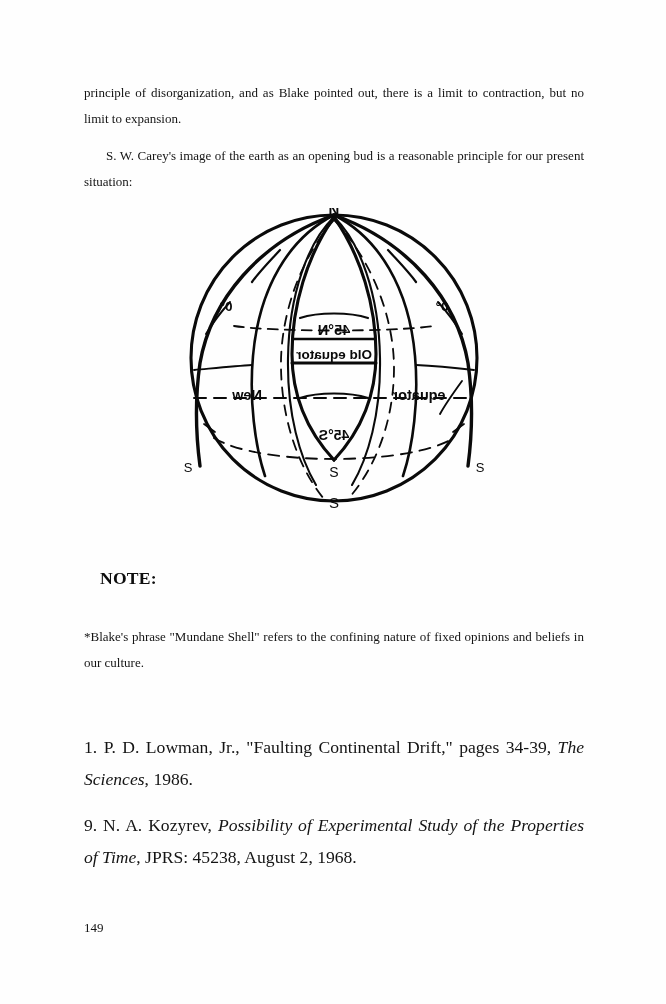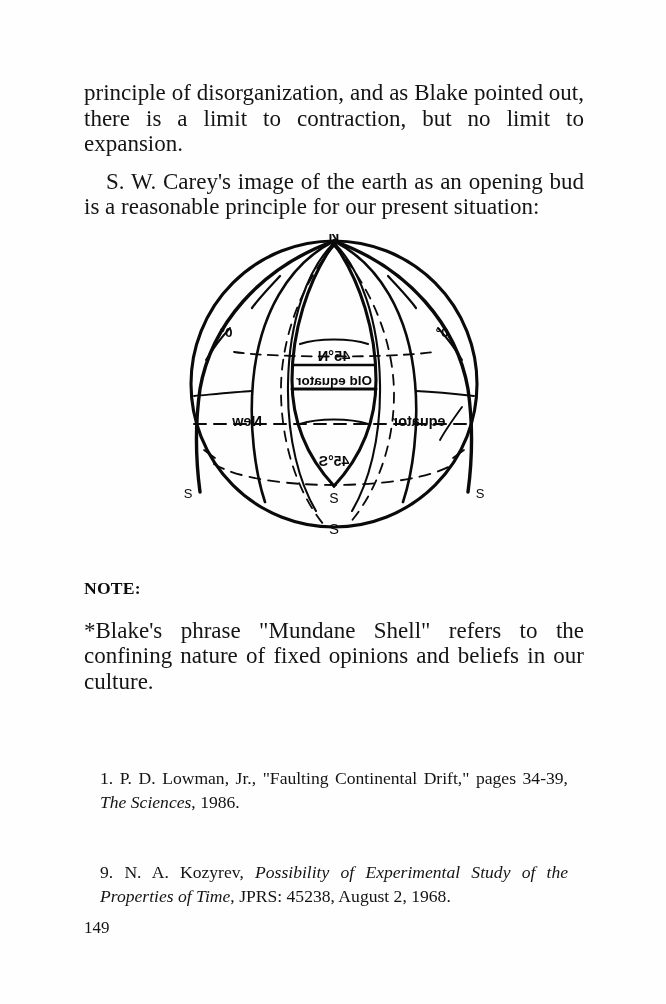--- a/index.html
+++ b/index.html
@@ -23,21 +23,21 @@
     background: #fefefe;
   }
   .content {
     position: absolute;
     left: 84px;
     top: 80px;
     width: 500px;
   }
   p.body-text {
     margin: 0 0 0 0;
-    font-size: 23px;
+    font-size: 13px;
     line-height: 25.5px;
     text-align: justify;
     text-justify: inter-word;
     -webkit-hyphens: none;
     hyphens: none;
     color: #141414;
   }
   p.body-text.indent {
     text-indent: 22px;
   }
@@ -47,48 +47,48 @@
   .figure {
     position: relative;
     width: 500px;
     height: 300px;
     margin-top: 14px;
   }
   .figure svg { display: block; }
 
   
   h2.section-head {
-    margin: 0;
+    margin: 16px;
     font-size: 17.6px;
     font-weight: bold;
     line-height: 24px;
     letter-spacing: 0.2px;
     color: #0d0d0d;
   }
 
   .spacer-note { height: 42px; }
   .spacer-after-note { height: 18px; }
   .spacer-refs { height: 40px; }
   .spacer-small { height: 16px; }
   .spacer-ref-gap { height: 14px; }
 
   p.ref {
-    margin: 16px;
+    margin: 0;
     font-size: 17.6px;
-    line-height: 24px;
+    line-height: 32px;
     text-align: justify;
     color: #141414;
   }
   .ital { font-style: italic; }
 
   .page-number {
     position: absolute;
     left: 84px;
     top: 918px;
-    font-size: 17px;
+    font-size: 13px;
     line-height: 20px;
     color: #141414;
   }
 </style>
 </head>
 <body>
 
 <div class="page">
 
   <div class="content">

